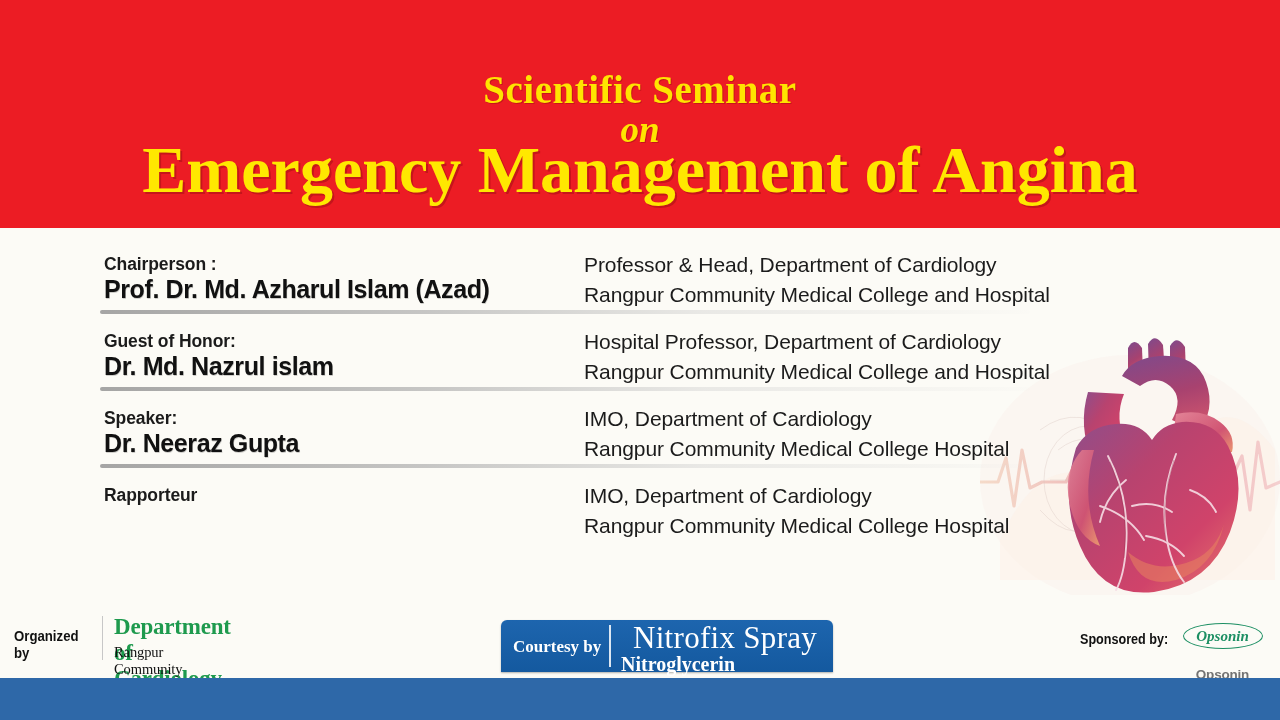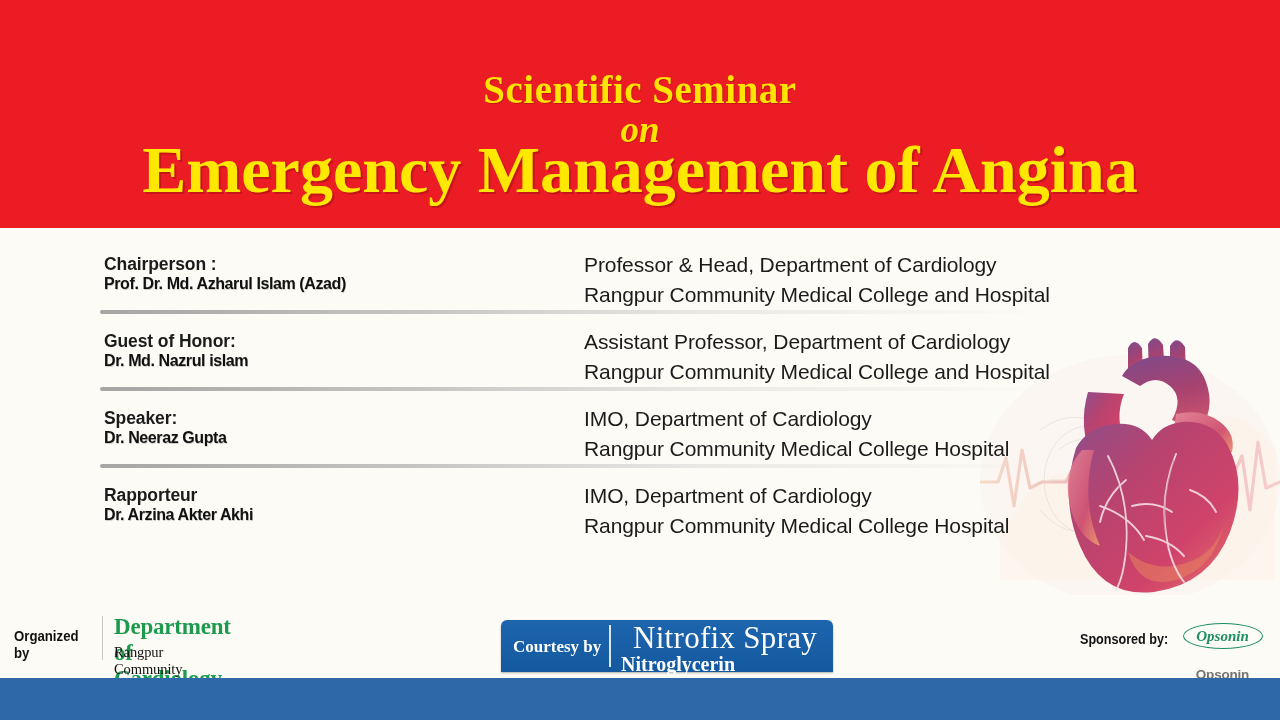--- a/index.html
+++ b/index.html
@@ -66,21 +66,21 @@
   .person-row { position:relative; height:77px; }
   .person-row .left { position:absolute; left:104px; top:4px; width:470px;margin-top:12px; }
   .person-row .right { position:absolute; left:584px; top:12px; width:470px; }
   .role {
     font-size:17.5px; font-weight:bold; color:#1b1b1b;
     font-family:"Liberation Sans", sans-serif;
     letter-spacing:-0.1px;
     line-height:1.15;
   }
   .pname {
-    font-size:16px; font-weight:bold; color:#111111;
+    font-size:25px; font-weight:bold; color:#111111;
     font-family:"Liberation Sans", sans-serif;
     letter-spacing:-0.4px;
     line-height:1.25;
     text-shadow:0.5px 0.5px 0 rgba(0,0,0,0.18);
   }
   .affil {
     font-size:21px; color:#1b1b1b; line-height:1.45;
     font-family:"Liberation Sans", sans-serif;
     letter-spacing:-0.1px;
   }
@@ -282,42 +282,41 @@
       </div>
       <div class="row-sep"></div>
     </div>
 
     <div class="person-row">
       <div class="left">
         <div class="role">Guest of Honor:</div>
         <div class="pname">Dr. Md. Nazrul islam</div>
       </div>
       <div class="right">
-        <div class="affil">Assistant Professor, Department of Cardiology</div>
+        <div class="affil">Hospital Professor, Department of Cardiology</div>
         <div class="affil">Rangpur Community Medical College and Hospital</div>
       </div>
       <div class="row-sep"></div>
     </div>
 
     <div class="person-row">
       <div class="left">
         <div class="role">Speaker:</div>
         <div class="pname">Dr. Neeraz Gupta</div>
       </div>
       <div class="right">
         <div class="affil">IMO, Department of Cardiology</div>
         <div class="affil">Rangpur Community Medical College Hospital</div>
       </div>
       <div class="row-sep"></div>
     </div>
 
     <div class="person-row">
       <div class="left">
         <div class="role">Rapporteur</div>
-        <div class="pname">Dr. Arzina Akter Akhi</div>
       </div>
       <div class="right">
         <div class="affil">IMO, Department of Cardiology</div>
         <div class="affil">Rangpur Community Medical College Hospital</div>
       </div>
     </div>
 
   </div>
 
   <div id="info-strip">

